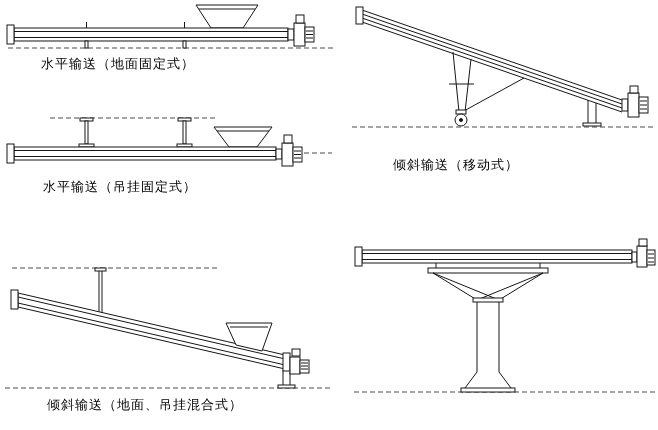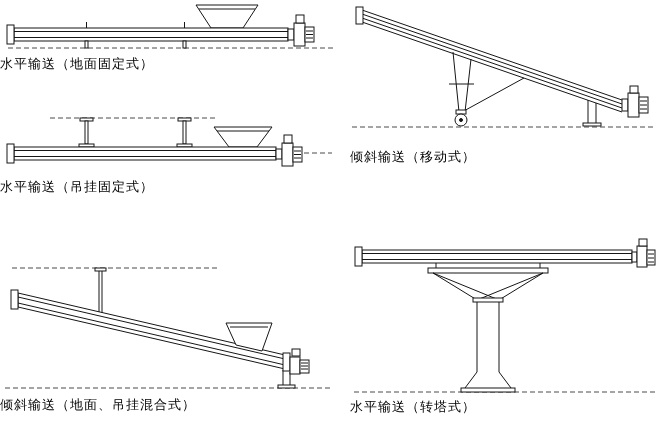--- a/index.html
+++ b/index.html
@@ -1,20 +1,20 @@
 <!DOCTYPE html>
 <html><head>
 <meta charset="utf-8">
 <style>
   html,body{margin:0;padding:0;background:#ffffff}
   .canvas{position:relative;width:658px;height:430px;background:#ffffff;
           font-family:"DejaVu Sans","Liberation Sans",sans-serif;overflow:hidden}
   .fig{position:absolute}
   .fig svg{display:block}
-  .caption{position:absolute;font-size:13px;color:#000;text-align:left;
+  .caption{position:absolute;font-size:13px;color:#000;text-align:center;
            white-space:nowrap;letter-spacing:1px}
   svg line, svg polyline{stroke:#161616;stroke-width:1;fill:none}
   svg rect, svg polygon{stroke:#161616;stroke-width:1;fill:#ffffff}
   svg circle{stroke:#161616;stroke-width:1;fill:#ffffff}
   .dash{stroke:#4a4a4a;stroke-dasharray:5 3}
   .hub{fill:#161616}
 </style>
 </head>
 <body>
 
@@ -153,21 +153,21 @@
       <g>
         <rect x="622" y="99" width="6" height="12"></rect>
         <rect x="628" y="93" width="11" height="24"></rect>
         <rect x="630" y="86" width="8" height="7"></rect>
         <rect x="639" y="97" width="9" height="16"></rect>
         <line x1="640" y1="101" x2="647" y2="101"></line>
         <line x1="640" y1="105" x2="647" y2="105"></line>
         <line x1="640" y1="109" x2="647" y2="109"></line>
       </g>
     </svg>
-    <div class="caption" style="left:0;top:148px;width:212px">倾斜输送（移动式）</div>
+    <div class="caption" style="left:0;top:156px;width:212px">倾斜输送（移动式）</div>
   </div>
 
   <div class="fig" style="left:350px;top:234px;width:308px;height:196px">
     <svg width="308" height="162" viewBox="350 234 308 162">
       <line class="dash" x1="354" y1="392" x2="655" y2="392"></line>
       <g>
         <rect x="362" y="250" width="270" height="13"></rect>
         <line x1="362" y1="253.5" x2="632" y2="253.5"></line>
         <line x1="362" y1="259.5" x2="632" y2="259.5"></line>
         <rect x="355" y="247" width="7" height="19"></rect>
@@ -190,16 +190,15 @@
         <line x1="433" y1="273" x2="499" y2="300"></line>
         <line x1="543" y1="273" x2="477" y2="300"></line>
         <rect x="473" y="298" width="30" height="4"></rect>
         <line x1="477" y1="302" x2="477" y2="372"></line>
         <line x1="499" y1="302" x2="499" y2="372"></line>
         <line x1="477" y1="372" x2="465" y2="388"></line>
         <line x1="499" y1="372" x2="511" y2="388"></line>
         <rect x="461" y="388" width="54" height="4"></rect>
       </g>
     </svg>
-    <div class="caption" style="left:0;top:164px;width:266px">水平输送（转塔式）</div>
   </div>
 
 </div>
 
 </body></html>

